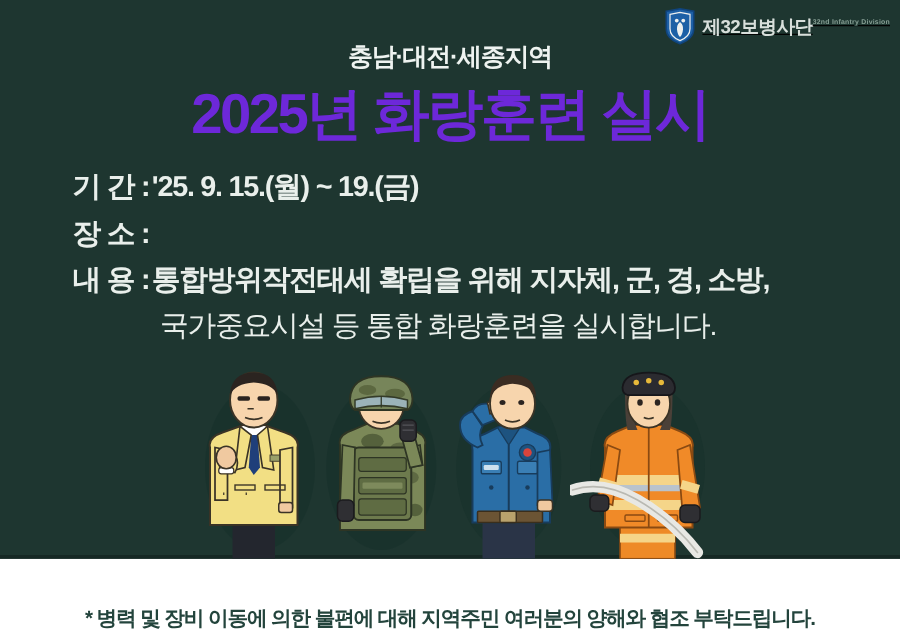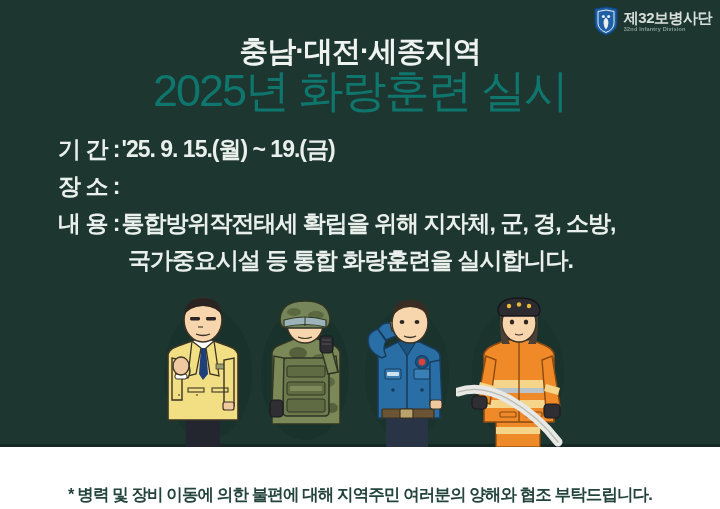--- a/index.html
+++ b/index.html
@@ -47,22 +47,22 @@
     gap: 5px;
     opacity: 0.92;
   }
   .shield-wrap {
     width: 26px;
     height: 30px;
     flex: 0 0 auto;
   }
   .logo-text {
     display: flex;
-    flex-direction: column;
     line-height: 1;
+    text-decoration: underline;
   }
   .logo-ko {
     font-size: 15px;
     font-weight: bold;
     color: #e8eeea;
     letter-spacing: -0.5px;
   }
   .logo-en {
     font-size: 5.5px;
     font-weight: bold;
@@ -71,34 +71,34 @@
     margin-top: 2px;
   }
 
   
   .subtitle {
     position: absolute;
     left: 0;
     top: 32px;
     width: 720px;
     text-align: center;
-    font-size: 29px;
+    font-size: 20px;
     font-weight: bold;
     color: #eef3f0;
     letter-spacing: -1px;
   }
   .main-title {
     position: absolute;
     left: 0;
     top: 61px;
     width: 720px;
     text-align: center;
     font-size: 45px;
-    font-weight: normal;
-    color: #0f766e;
+    font-weight: bold;
+    color: #6d28d9;
     letter-spacing: -2px;
     white-space: nowrap;
   }
 
   
   .details {
     position: absolute;
     left: 58px;
     top: 134px;
     width: 620px;
@@ -116,21 +116,21 @@
   .detail-label {
     flex: 0 0 auto;
     margin-right: 2px;
   }
   .detail-value {
     flex: 0 0 auto;
   }
   .detail-continued {
     display: block;
     font-size: 23px;
-    font-weight: bold;
+    font-weight: normal;
     color: #e9efeb;
     letter-spacing: -1px;
     height: 37px;
     padding-left: 70px;
     white-space: nowrap;
   }
 
   
   .figures {
     position: absolute;

